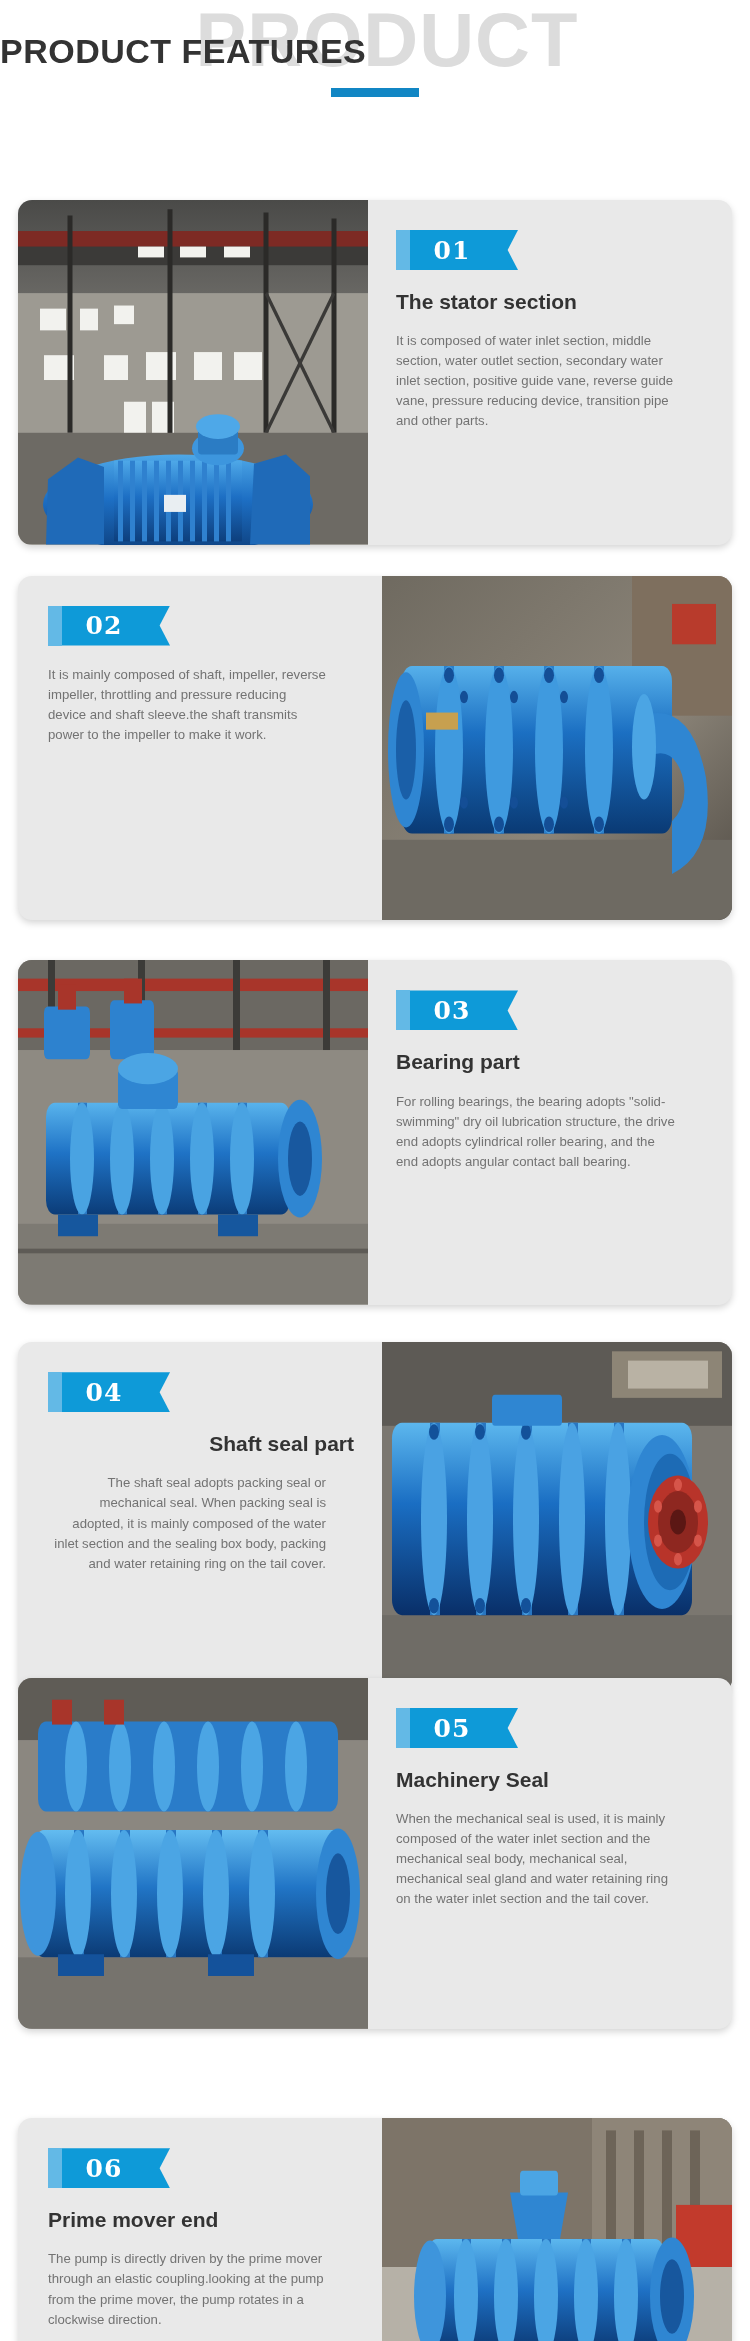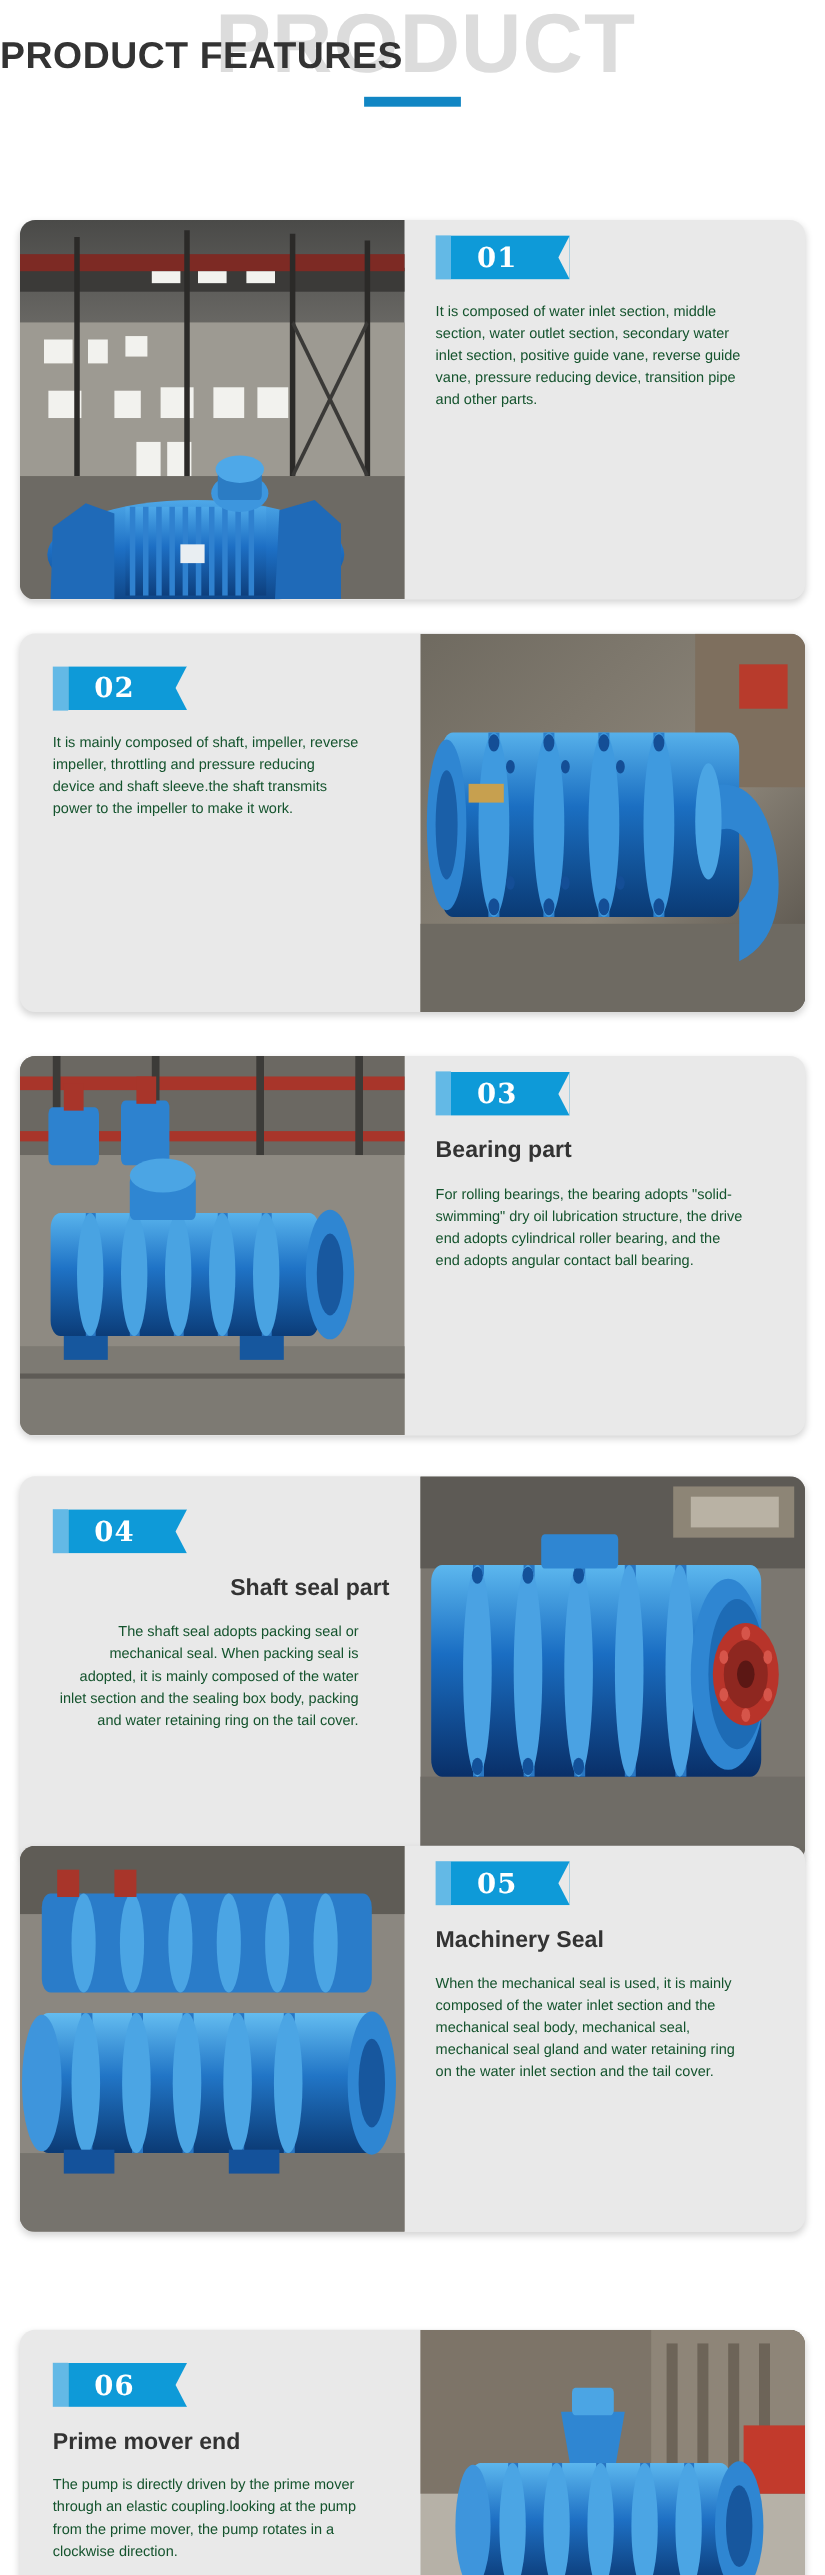--- a/index.html
+++ b/index.html
@@ -63,21 +63,21 @@
   .card-photo {
     width: 350px;
     flex: 0 0 350px;
     position: relative;
     overflow: hidden;
   }
   .card-photo svg { display: block; width: 100%; height: 100%; }
 
   .card-body {
     flex: 1 1 auto;
-    padding: 14px 28px 20px 28px;
+    padding: 30px 28px 20px 28px;
     display: flex;
     flex-direction: column;
   }
   .card.reverse .card-body { padding: 30px 28px 20px 30px; }
 
   
   .ribbon {
     position: relative;
     width: 122px; height: 40px;
     margin-bottom: 19px;
@@ -114,21 +114,21 @@
 
   .card-title {
     font-size: 21px;
     font-weight: bold;
     color: #333333;
     line-height: 1.2;
     margin-bottom: 17px;
   }
   .card-text {
     font-size: 13.2px;
-    color: #14532d;
+    color: #737373;
     line-height: 1.52;
     max-width: 280px;
   }
   .card.reverse .card-text { max-width: 278px; }
 </style>
 </head>
 <body>
 
 <div class="header">
   <div class="watermark">PRODUCT</div>
@@ -204,20 +204,21 @@
         <rect x="146" y="190" width="22" height="11" fill="#e9eef2"></rect>
       </svg>
     </div>
     <div class="card-body">
       <div class="ribbon">
         <div class="ribbon-left"></div>
         <div class="ribbon-main"></div>
         <div class="ribbon-notch2"></div>
         <div class="ribbon-num">01</div>
       </div>
+      <div class="card-title">The stator section</div>
       <div class="card-text">It is composed of water inlet section, middle section, water outlet section, secondary water inlet section, positive guide vane, reverse guide vane, pressure reducing device, transition pipe and other parts.</div>
     </div>
   </div>
 
   <div class="card reverse" style="top: 475.569px; height: 344.53px;">
     <div class="card-photo">
       <svg viewBox="0 0 350 222" preserveAspectRatio="none">
         <defs>
           <linearGradient id="bg2" x1="0" y1="0" x2="1" y2="1">
             <stop offset="0%" stop-color="#6f6a60"></stop>

